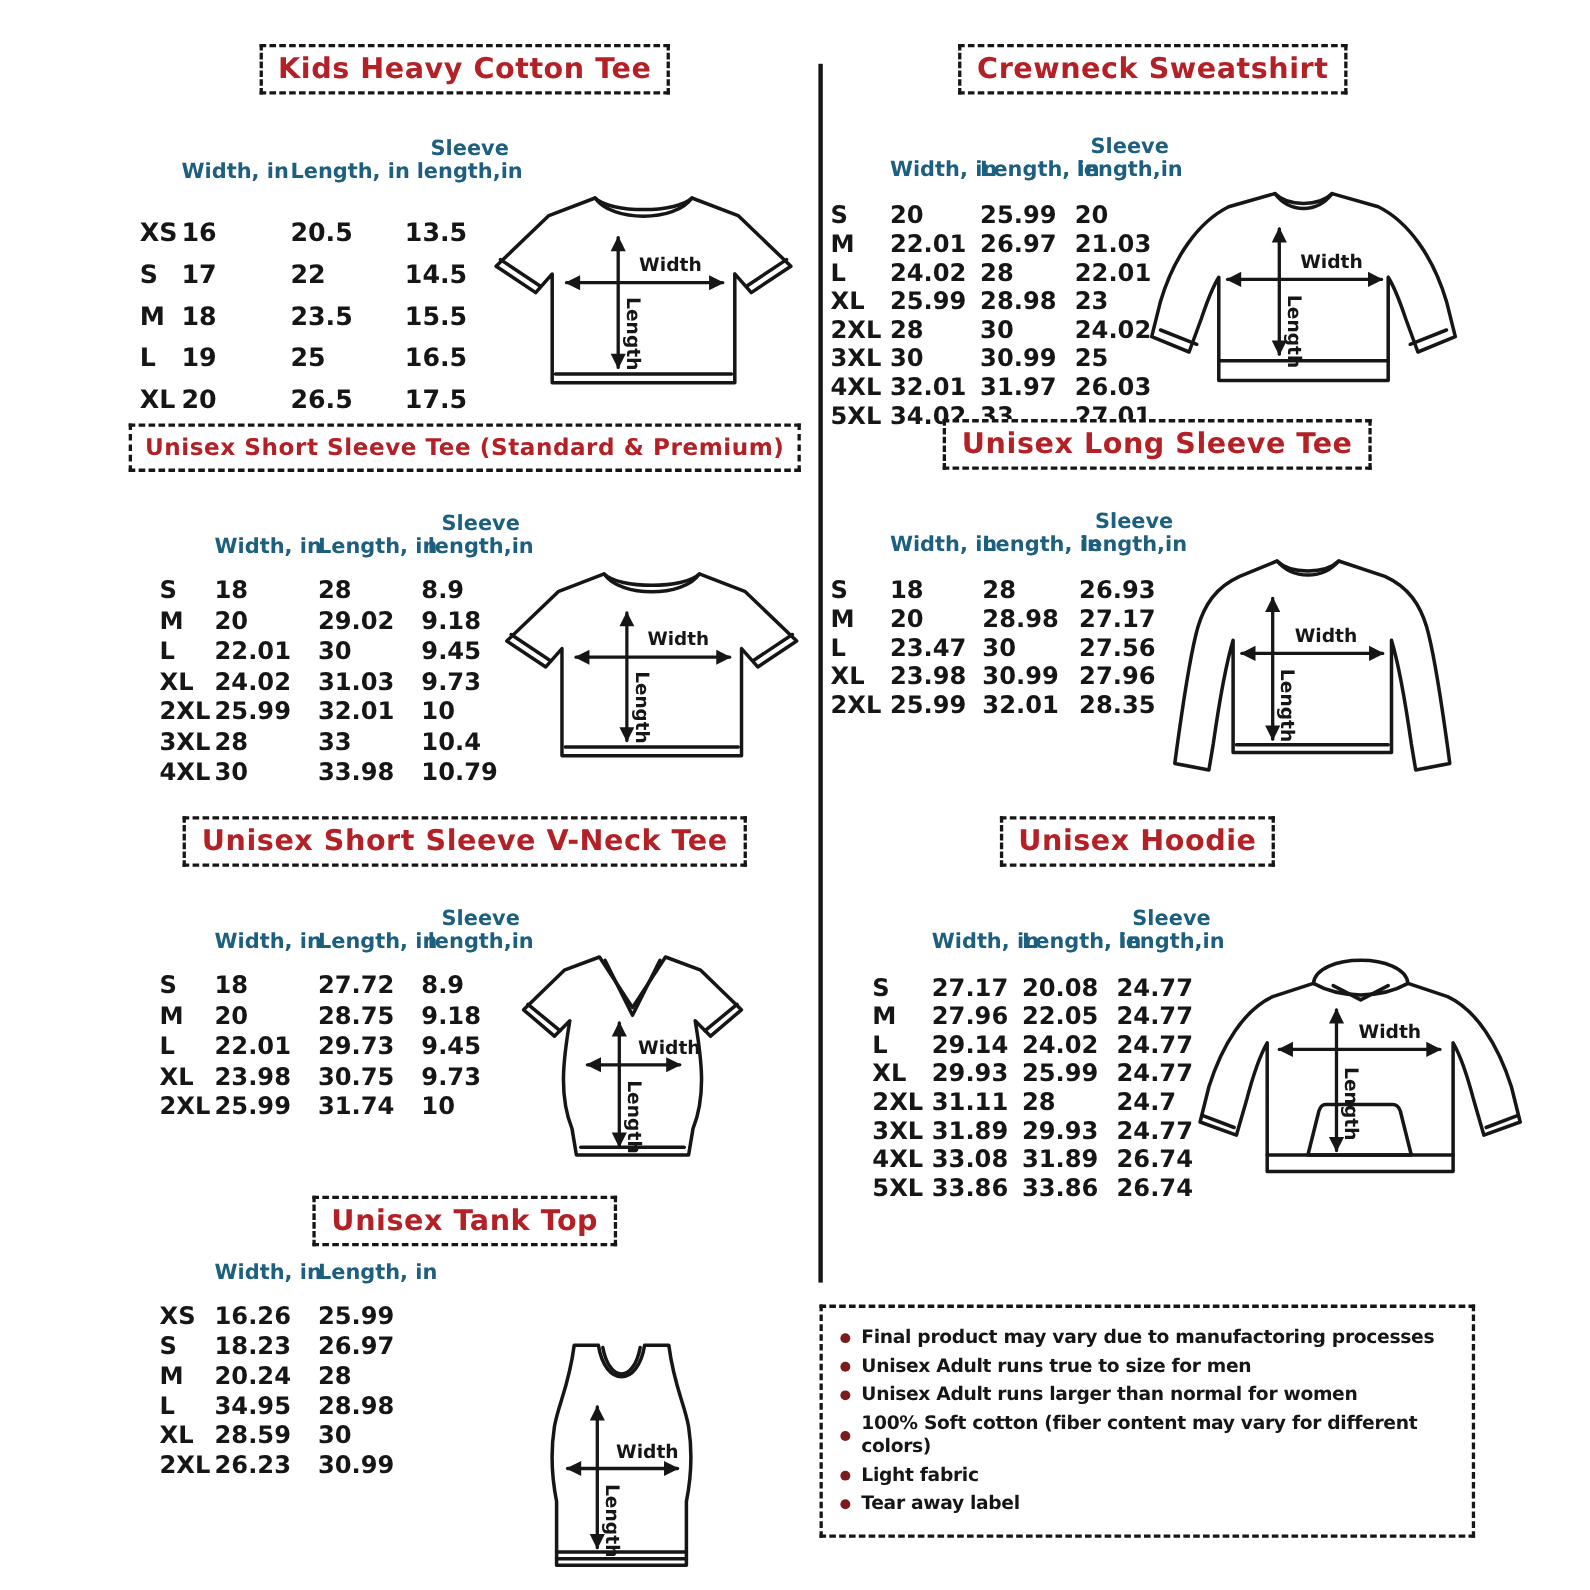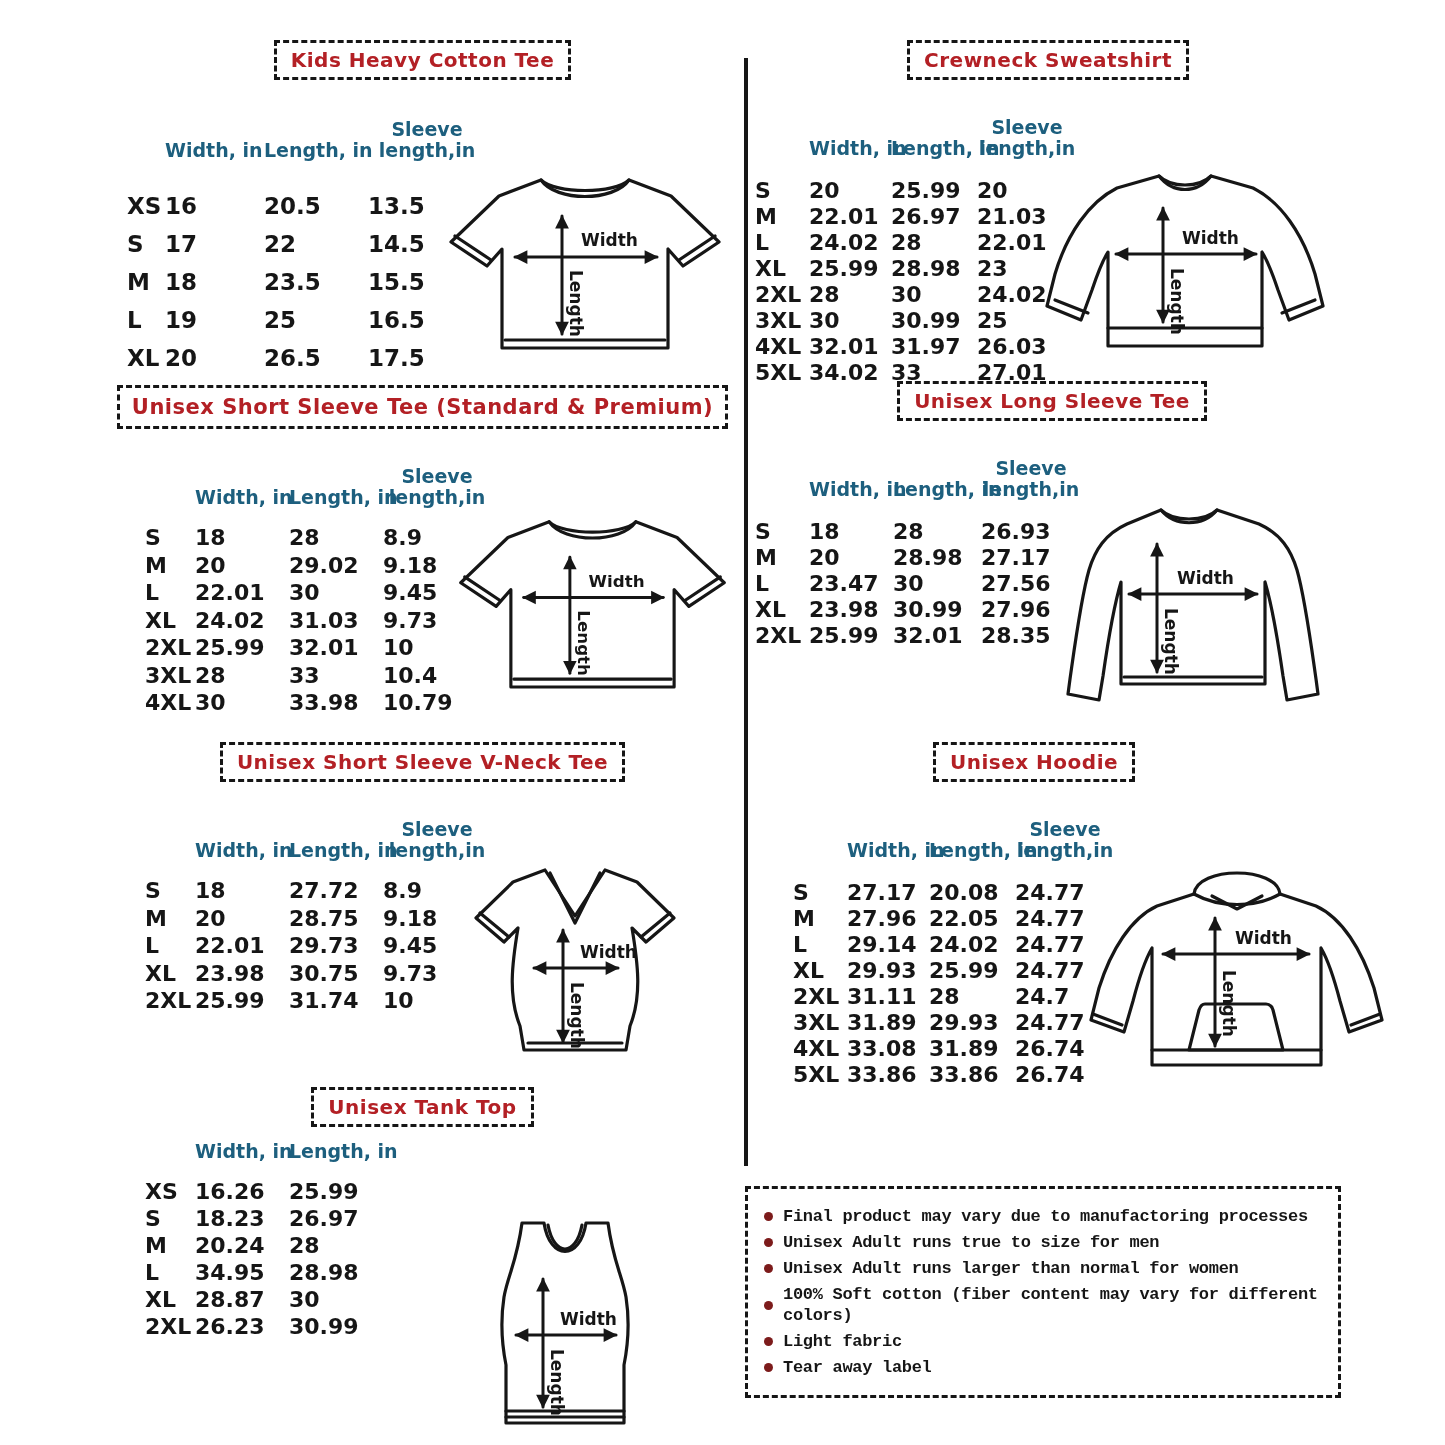--- a/index.html
+++ b/index.html
@@ -9,40 +9,40 @@
   .canvas{
     position:relative;width:1445px;height:1445px;background:var(--bg);
     font-family:"DejaVu Sans","Liberation Sans",sans-serif;font-weight:bold;color:var(--ink);
     overflow:hidden;
   }
   .divider{position:absolute;left:744px;top:58px;width:4px;height:1108px;background:var(--ink);}
   .sec{position:absolute;}
   .title-row{text-align:center;}
   .title-box{
     display:inline-block;border:3px dashed var(--ink);color:var(--red);
-    font-size:20px;letter-spacing:.5px;padding:5px 14px;white-space:nowrap;background:var(--bg);
+    font-size:26px;letter-spacing:.5px;padding:5px 14px;white-space:nowrap;background:var(--bg);
   }
   .title-box.title-sm{font-size:21px;padding:7px 12px;}
   .tbl{display:grid;align-items:center;}
   .tbl .th{
     color:var(--teal);font-size:19px;line-height:21px;white-space:nowrap;
     padding-bottom:var(--hgap,16px);align-self:end;
   }
   .tbl .th.center{white-space:pre-line;text-align:center;margin-top:23px;}
   .tbl .td{font-size:22px;height:var(--rh,27px);display:flex;align-items:center;white-space:nowrap;}
   .kids .tbl .td{font-size:23px;}
   .garment{position:absolute;color:var(--ink);}
   .garment path,.garment line,.garment polyline{fill:none;stroke:var(--ink);stroke-width:3.2;stroke-linejoin:round;stroke-linecap:round;}
   .garment line.dim{stroke-width:3;}
   .garment text{font-family:"DejaVu Sans","Liberation Sans",sans-serif;font-weight:bold;font-size:17px;fill:var(--ink);stroke:none;}
   .notes{
     position:absolute;left:745px;top:1186px;width:596px;border:3px dashed var(--ink);
     padding:12px 8px 12px 16px;box-sizing:border-box;background:var(--bg);
   }
-  .notes ul{list-style:none;margin:0;padding:0;font-family:Liberation Mono, monospace;}
+  .notes ul{list-style:none;margin:0;padding:0;}
   .notes li{display:flex;align-items:center;margin:5px 0;font-size:17px;letter-spacing:-.3px;line-height:21px;}
   .notes .bullet{flex:0 0 auto;width:9px;height:9px;border-radius:50%;background:var(--maroon);margin-right:10px;}
   .defs-holder{position:absolute;width:0;height:0;overflow:hidden;}
 </style>
 </head>
 <body>
 
 <svg class="defs-holder" aria-hidden="true">
   <defs>
     <marker id="ah" viewBox="0 0 12 12" refX="10" refY="6" markerWidth="5.5" markerHeight="5.5" orient="auto-start-reverse">
@@ -378,21 +378,21 @@
         <div class="td size">S</div>
         <div class="td">18.23</div>
         <div class="td">26.97</div>
         <div class="td size">M</div>
         <div class="td">20.24</div>
         <div class="td">28</div>
         <div class="td size">L</div>
         <div class="td">34.95</div>
         <div class="td">28.98</div>
         <div class="td size">XL</div>
-        <div class="td">28.87</div>
+        <div class="td">28.59</div>
         <div class="td">30</div>
         <div class="td size">2XL</div>
         <div class="td">26.23</div>
         <div class="td">30.99</div>
       </div>
     <svg class="garment" style="left:370px;top:122px;" width="190" height="232" viewBox="0 0 190 232">
       <path d="M52,14 L74,14 C80,52 110,52 116,14 L138,14 C143,52 152,66 156,88 C160,114 158,136 154,156 L154,214 L36,214 L36,156 C32,136 30,114 34,88 C38,66 47,52 52,14 Z"></path>
       <path d="M78,16 C84,48 106,48 112,16"></path>
       <path d="M36,202 L154,202"></path>
       <path d="M36,208 L154,208"></path>

